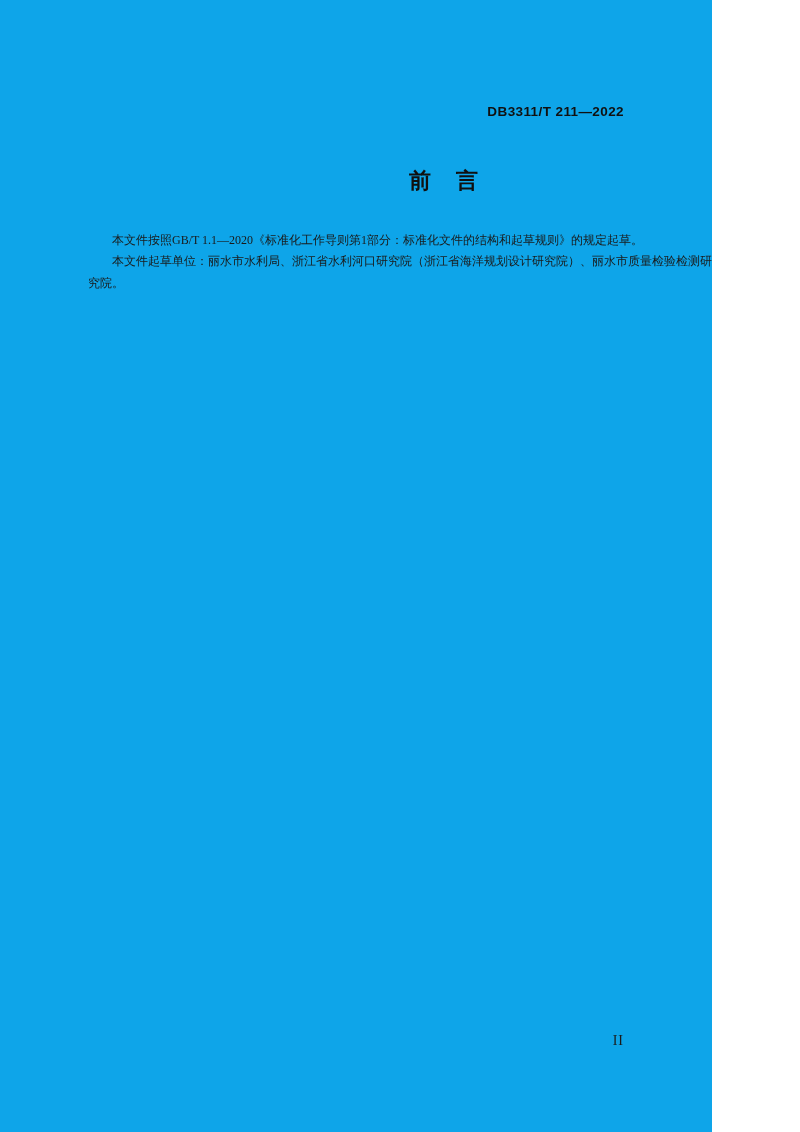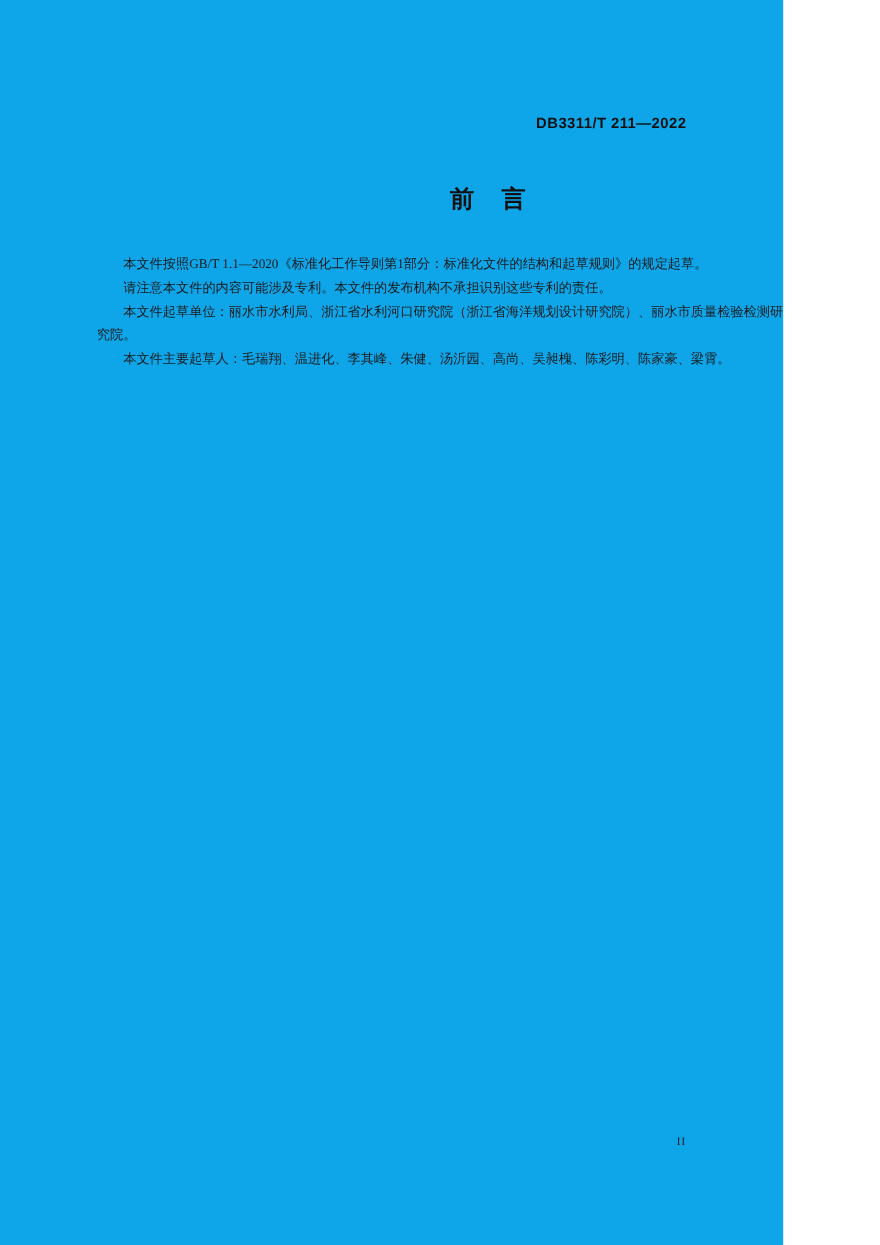--- a/index.html
+++ b/index.html
@@ -63,39 +63,37 @@
     text-indent: 2em;
     margin: 0;
     color: #1a1a1a;
   }
 
   
   .page-number {
     position: absolute;
     top: 1033px;
     right: 88px;
-    font-size: 10px;
+    font-size: 14px;
     font-family: "Liberation Serif", "DejaVu Serif", serif;
     color: #1a1a1a;
     letter-spacing: 1px;
   }
 </style>
 </head>
 <body>
 
 <div class="page">
 
   <div class="header-std-no">DB3311/T 211—2022</div>
 
   <div class="doc-title">
     <span>前</span><span class="gap"></span><span>言</span>
   </div>
 
   <div class="body-block">
     <p class="para">本文件按照GB/T 1.1—2020《标准化工作导则第1部分：标准化文件的结构和起草规则》的规定起草。</p>
-    <p class="para">请注意本文件的内容可能涉及专利。本文件的发布机构不承担识别这些专利的责任。</p>
     <p class="para">本文件起草单位：丽水市水利局、浙江省水利河口研究院（浙江省海洋规划设计研究院）、丽水市质量检验检测研究院。</p>
-    <p class="para">本文件主要起草人：毛瑞翔、温进化、李其峰、朱健、汤沂园、高尚、吴昶槐、陈彩明、陈家豪、梁霄。</p>
   </div>
 
   <div class="page-number">II</div>
 
 </div>
 
 </body></html>

